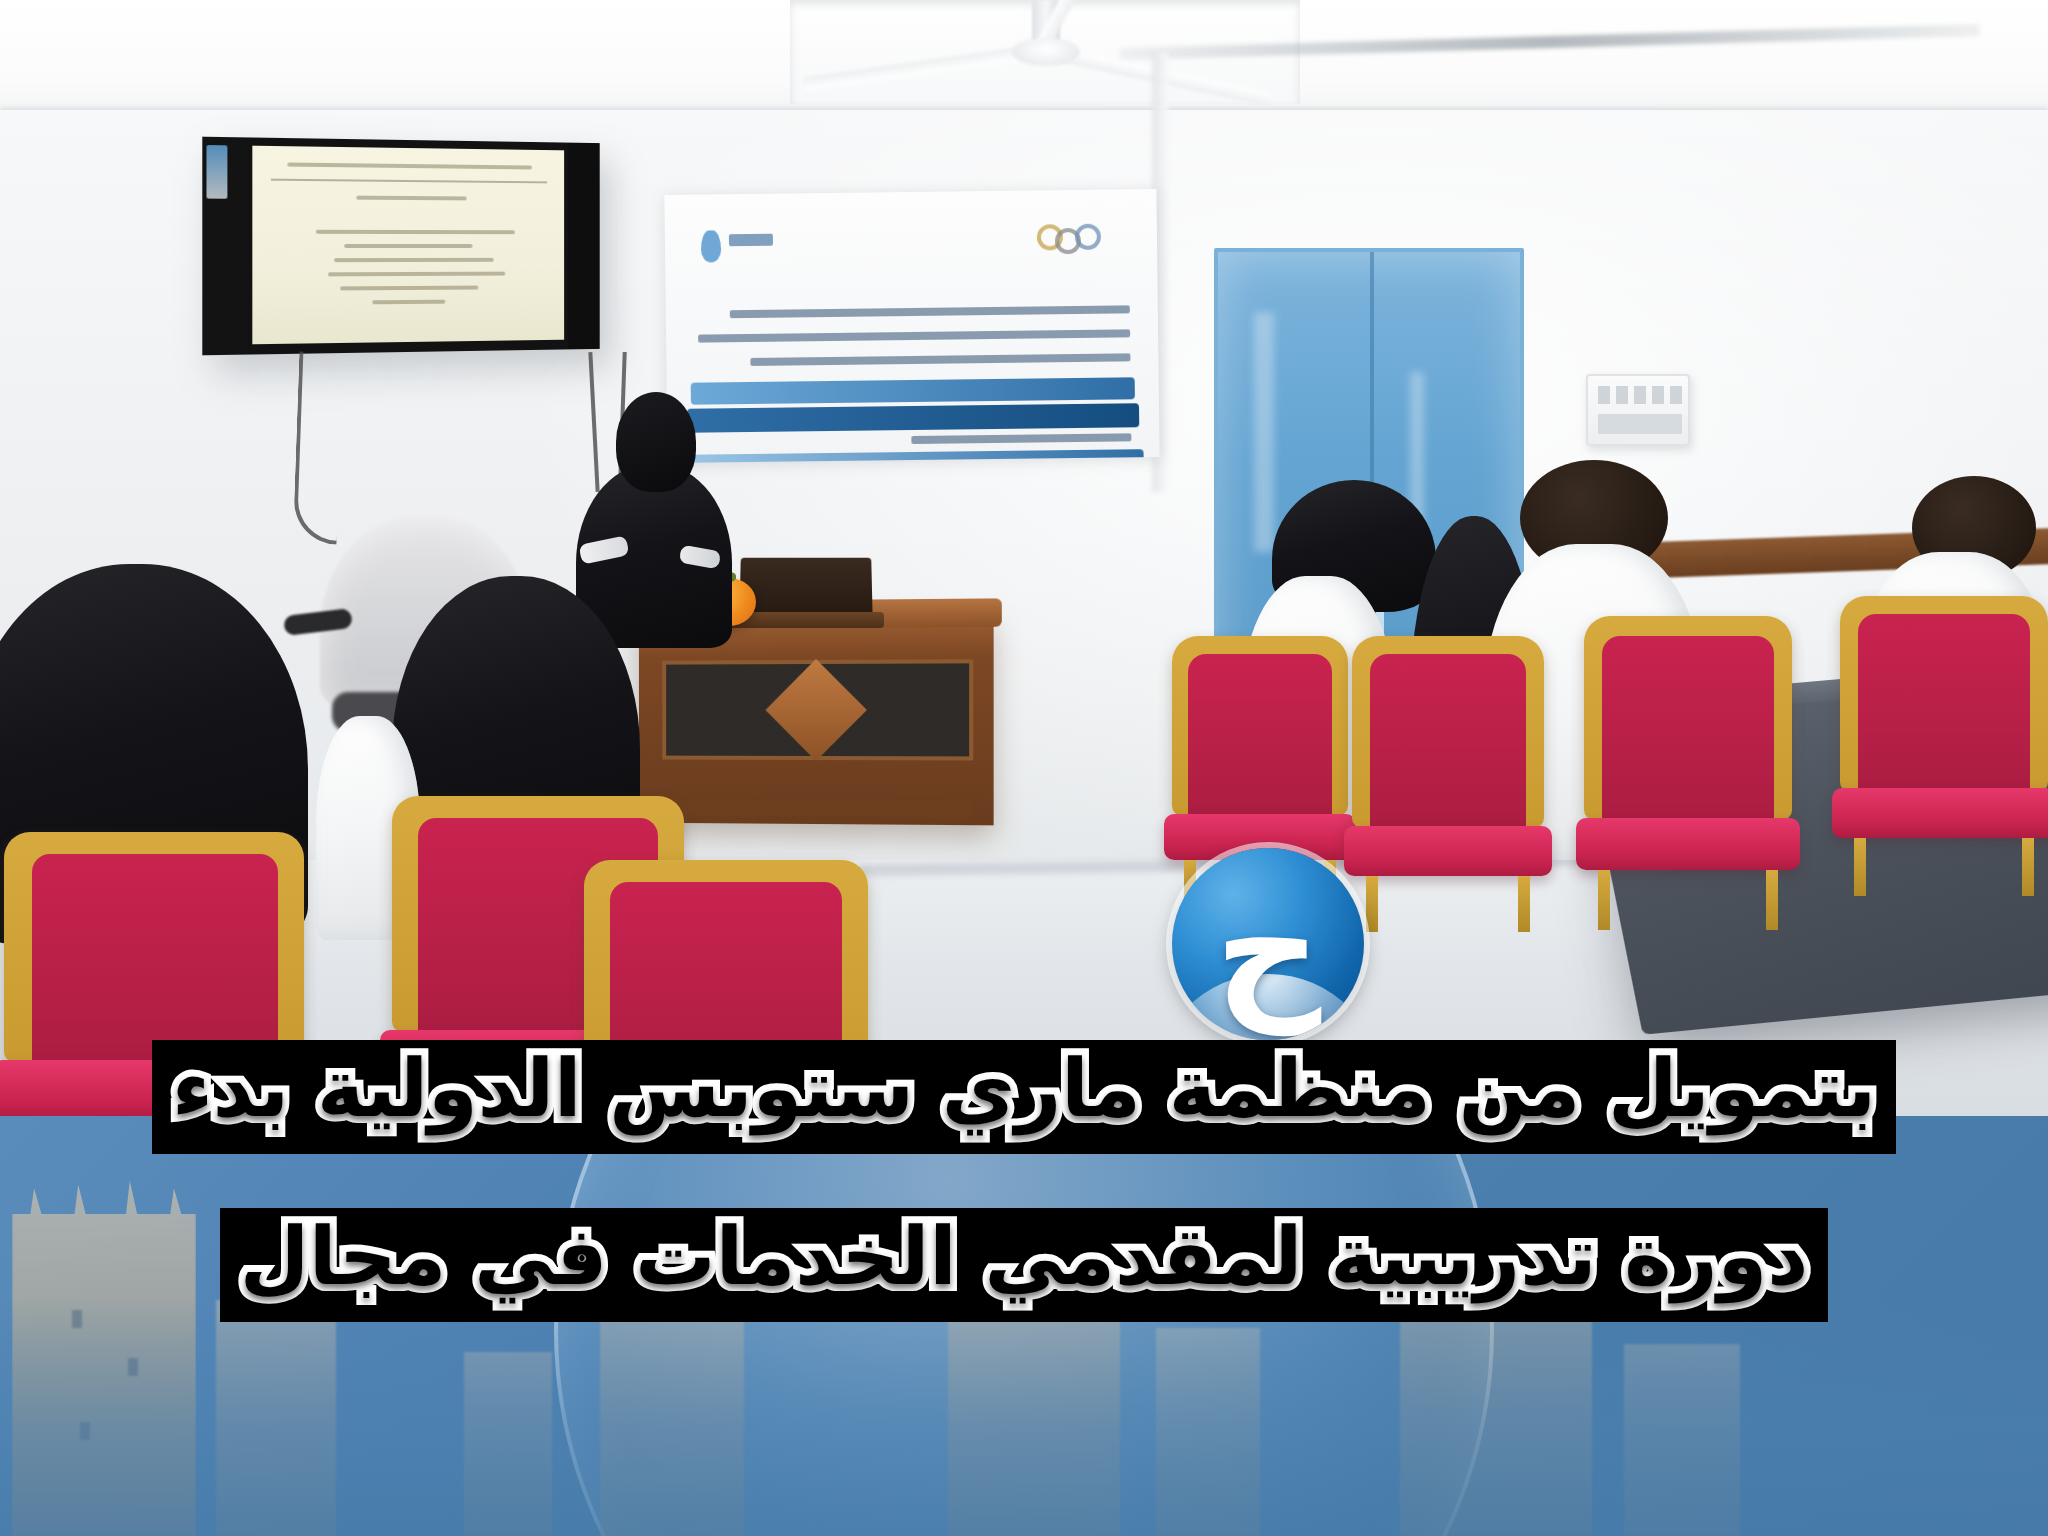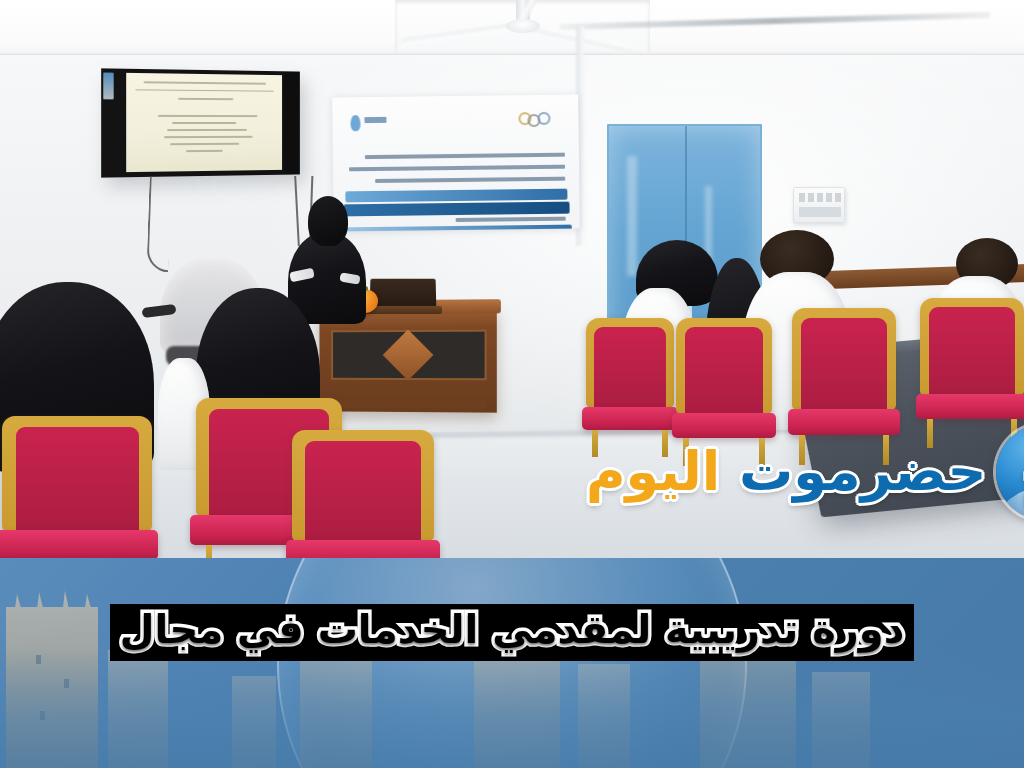--- a/index.html
+++ b/index.html
@@ -594,25 +594,24 @@
   </div>
 
   <div class="watermark">
     <div class="wm-logo">
       <div class="sheen"></div>
       <div class="glyph">ح</div>
       <div class="wm-cursor">
         
       </div>
     </div>
-    <div class="wm-text">
-      <span class="w1">حضرموت</span>
-      <span class="w2">اليوم</span>
-    </div>
   </div>
 
   <div class="headline">
+    <div class="hl-line l1">
+      <span class="bg"><span class="tx">بتمويل من منظمة ماري ستوبس الدولية بدء</span></span>
+    </div>
     <div class="hl-line l2">
       <span class="bg"><span class="tx">دورة تدريبية لمقدمي الخدمات في مجال</span></span>
     </div>
   </div>
 
 </div>
 
 </body></html>

